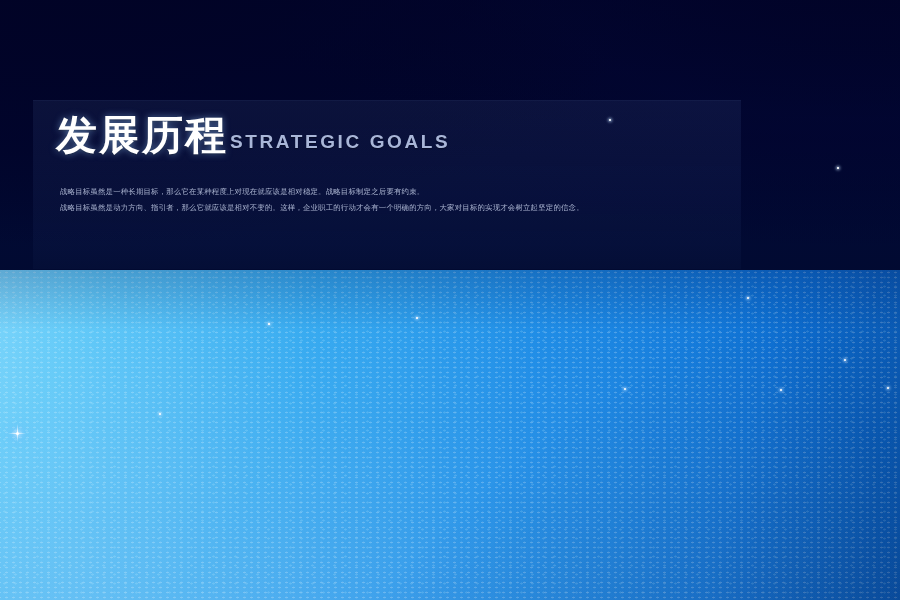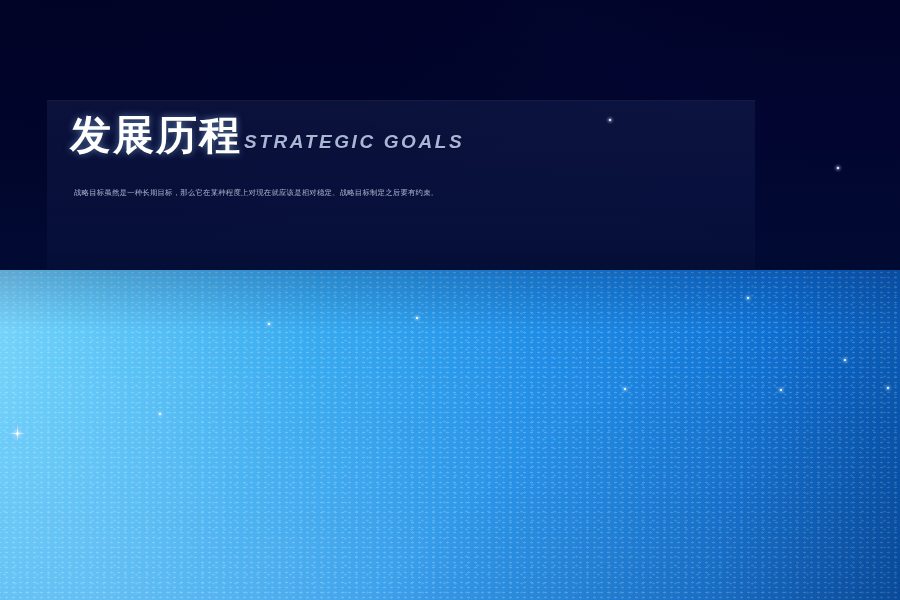--- a/index.html
+++ b/index.html
@@ -80,46 +80,46 @@
   }
   
   .star{position:absolute;border-radius:50%;background:#ffffff;pointer-events:none;}
   .star.big{
     box-shadow:0 0 4px 1.5px rgba(205,235,255,.95), 0 0 10px 4px rgba(120,190,255,.55);
   }
   .star.sm{box-shadow:0 0 3px 1px rgba(200,230,255,.75);}
   .spike{position:absolute;background:rgba(255,255,255,.85);pointer-events:none;}
   
   #panel{
-    position:absolute;left:47px;top:100px;width:708px;height:168px;
+    position:absolute;left:33px;top:100px;width:708px;height:168px;
     background:linear-gradient(180deg, rgba(120,160,235,.085) 0%, rgba(100,140,225,.065) 55%, rgba(90,130,215,.03) 100%);
     border-top:1px solid rgba(150,185,245,.10);
   }
   #titleRow{position:absolute;left:23px;top:14px;display:flex;align-items:flex-end;}
   #titleCn{
     font-family:"DejaVu Sans","Liberation Sans",sans-serif;
     font-size:41px;font-weight:700;color:#ffffff;line-height:1;
     letter-spacing:2px;
     text-shadow:0 0 7px rgba(150,200,255,.55), 0 1px 2px rgba(0,0,0,.45);
     white-space:nowrap;
   }
   #titleEn{
     font-family:"Liberation Sans",sans-serif;
-    font-size:19px;font-style:italic;font-weight:700;
+    font-size:19px;font-weight:700;
     letter-spacing:2.6px;color:#a9b6d8;
     margin-left:2px;padding-bottom:3px;white-space:nowrap;
     text-shadow:0 1px 1px rgba(0,0,0,.35);
   }
   #bodyText{
     position:absolute;left:27px;top:84px;width:660px;
     font-family:"DejaVu Sans","Liberation Sans",sans-serif;
     font-size:7.4px;line-height:15.5px;color:#cfd9f2;
     opacity:.80;white-space:nowrap;letter-spacing:.2px;
   }
-  #bodyText p{margin:0;overflow:hidden;text-overflow:clip;}
+  #bodyText p{margin:0;overflow:hidden;text-overflow:clip;font-family:Liberation Mono, monospace;}
 </style>
 </head>
 <body>
 
 <div id="stage">
 
   <div id="earthWrap">
     <div id="earth"></div>
     <div id="clouds"></div>
     <div id="speckle"></div>
@@ -148,16 +148,17 @@
 
   <div id="panel">
 
     <div id="titleRow">
       <span id="titleCn">发展历程</span>
       <span id="titleEn">STRATEGIC GOALS</span>
     </div>
 
     <div id="bodyText">
       <p>战略目标虽然是一种长期目标，那么它在某种程度上对现在就应该是相对稳定。战略目标制定之后要有约束。</p>
+      <p>战略目标虽然是动力方向、指引者，那么它就应该是相对不变的。这样，企业职工的行动才会有一个明确的方向，大家对目标的实现才会树立起坚定的信念。</p>
     </div>
 
   </div>
 </div>
 
 </body></html>

